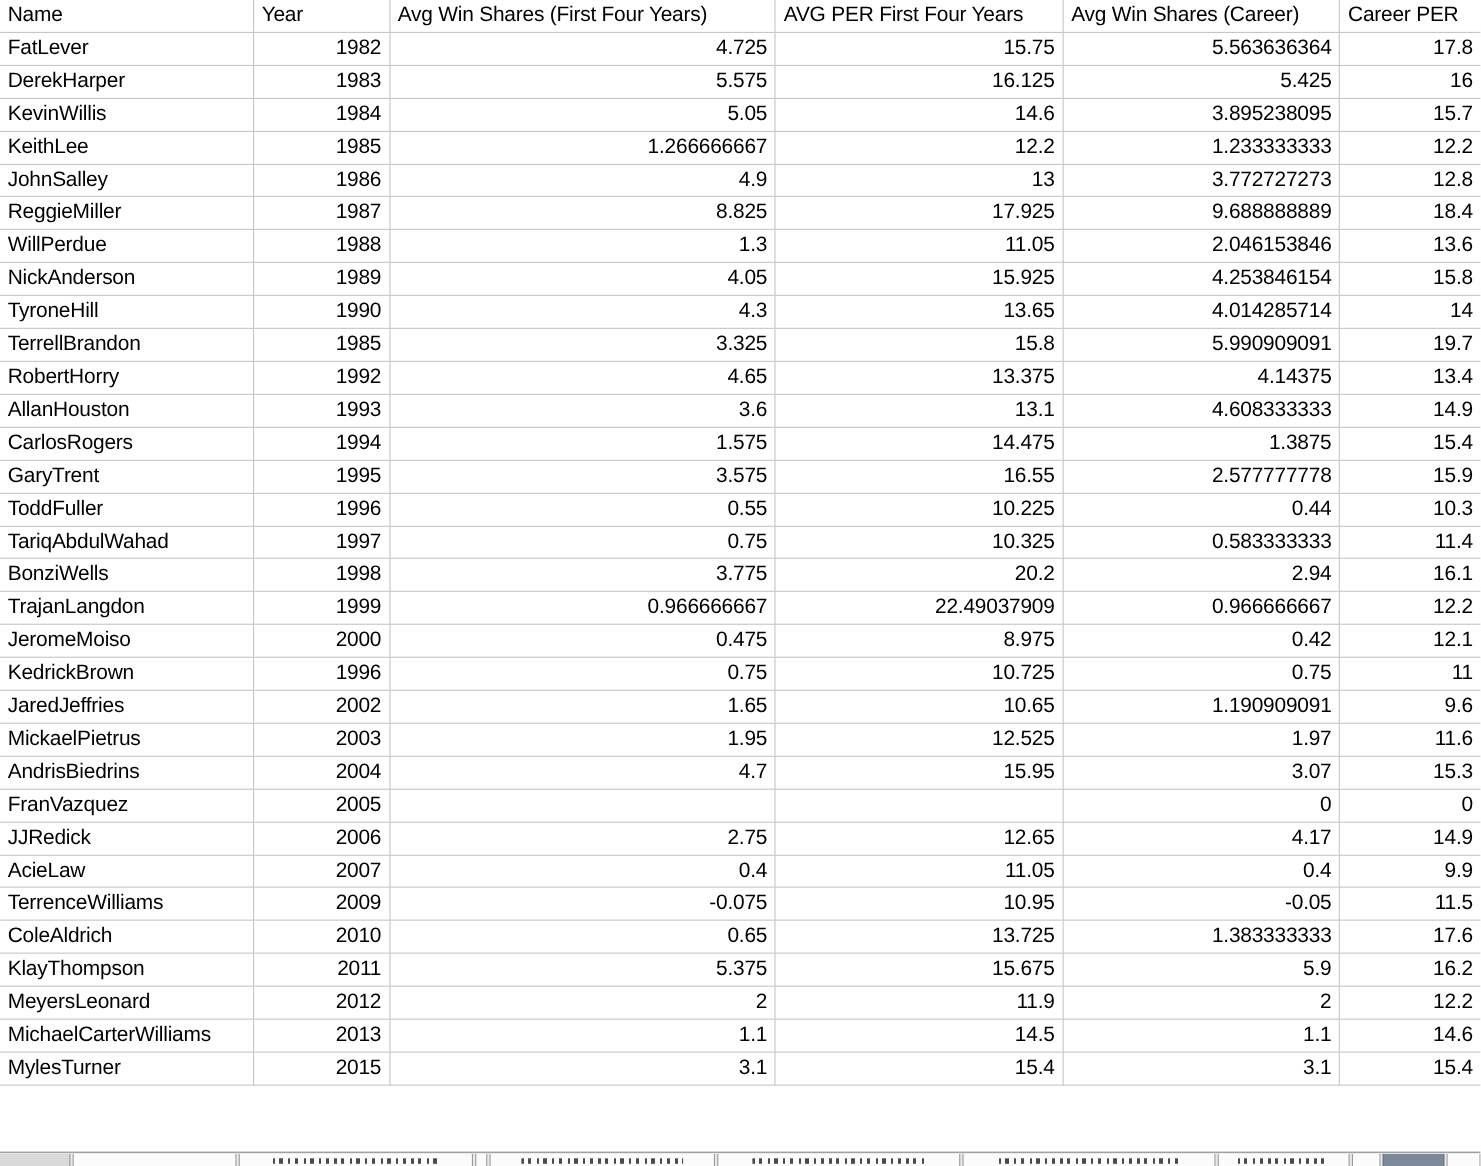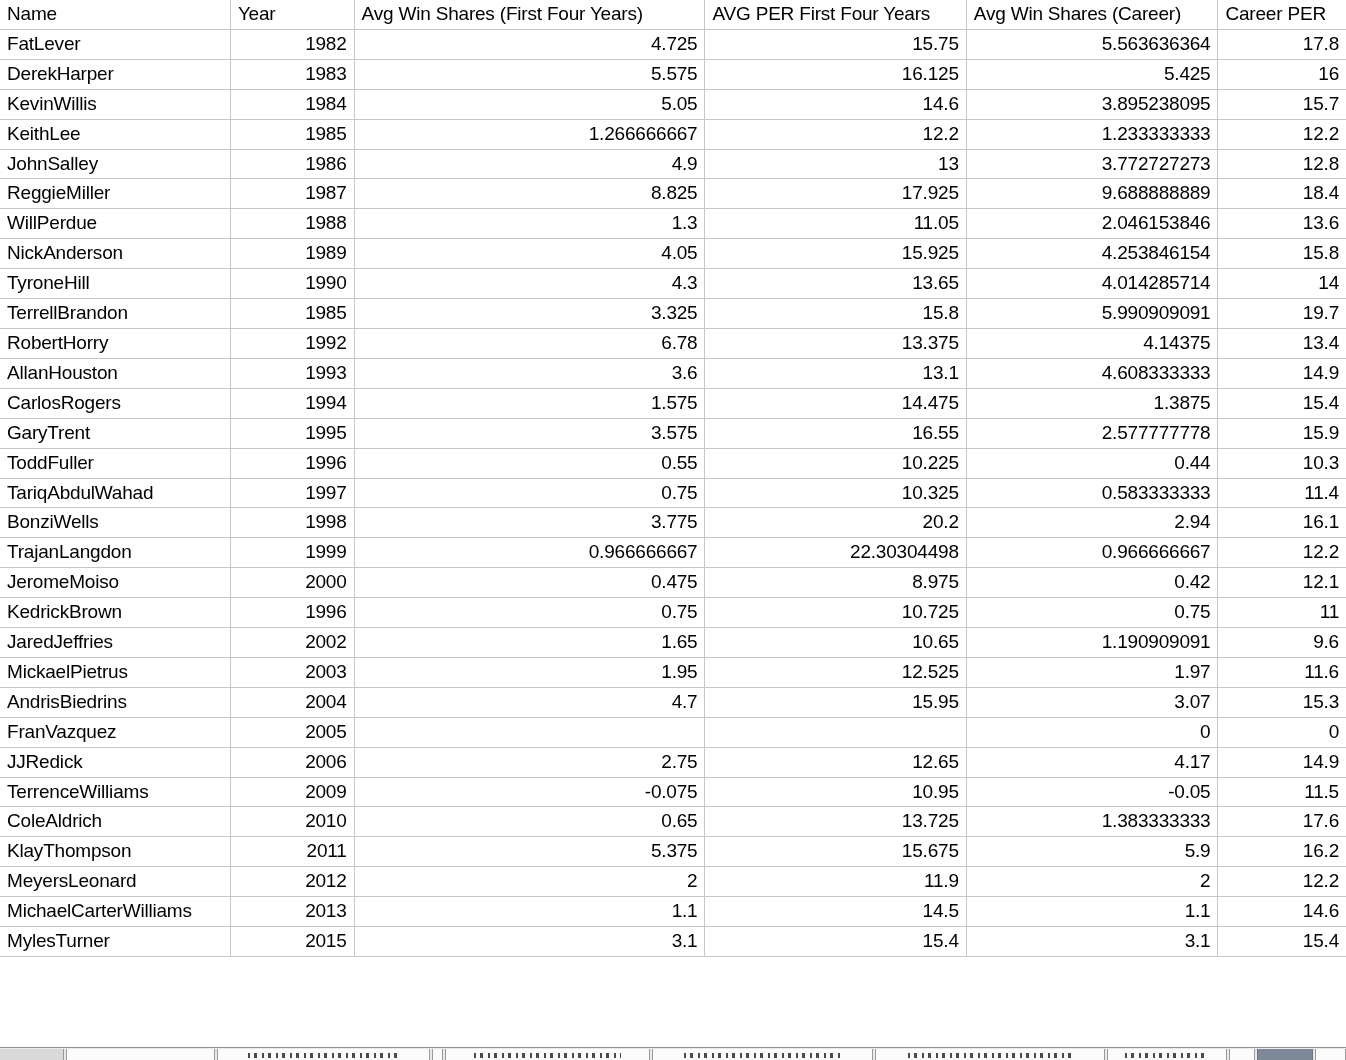--- a/index.html
+++ b/index.html
@@ -167,21 +167,21 @@
           <td>TerrellBrandon</td>
           <td class="num">1985</td>
           <td class="num">3.325</td>
           <td class="num">15.8</td>
           <td class="num">5.990909091</td>
           <td class="num">19.7</td>
         </tr>
         <tr>
           <td>RobertHorry</td>
           <td class="num">1992</td>
-          <td class="num">6.78</td>
+          <td class="num">4.65</td>
           <td class="num">13.375</td>
           <td class="num">4.14375</td>
           <td class="num">13.4</td>
         </tr>
         <tr>
           <td>AllanHouston</td>
           <td class="num">1993</td>
           <td class="num">3.6</td>
           <td class="num">13.1</td>
           <td class="num">4.608333333</td>
@@ -224,21 +224,21 @@
           <td class="num">1998</td>
           <td class="num">3.775</td>
           <td class="num">20.2</td>
           <td class="num">2.94</td>
           <td class="num">16.1</td>
         </tr>
         <tr>
           <td>TrajanLangdon</td>
           <td class="num">1999</td>
           <td class="num">0.966666667</td>
-          <td class="num">22.30304498</td>
+          <td class="num">22.49037909</td>
           <td class="num">0.966666667</td>
           <td class="num">12.2</td>
         </tr>
         <tr>
           <td>JeromeMoiso</td>
           <td class="num">2000</td>
           <td class="num">0.475</td>
           <td class="num">8.975</td>
           <td class="num">0.42</td>
           <td class="num">12.1</td>
@@ -283,20 +283,28 @@
           <td class="num">0</td>
           <td class="num">0</td>
         </tr>
         <tr>
           <td>JJRedick</td>
           <td class="num">2006</td>
           <td class="num">2.75</td>
           <td class="num">12.65</td>
           <td class="num">4.17</td>
           <td class="num">14.9</td>
+        </tr>
+        <tr>
+          <td>AcieLaw</td>
+          <td class="num">2007</td>
+          <td class="num">0.4</td>
+          <td class="num">11.05</td>
+          <td class="num">0.4</td>
+          <td class="num">9.9</td>
         </tr>
         <tr>
           <td>TerrenceWilliams</td>
           <td class="num">2009</td>
           <td class="num">-0.075</td>
           <td class="num">10.95</td>
           <td class="num">-0.05</td>
           <td class="num">11.5</td>
         </tr>
         <tr>

